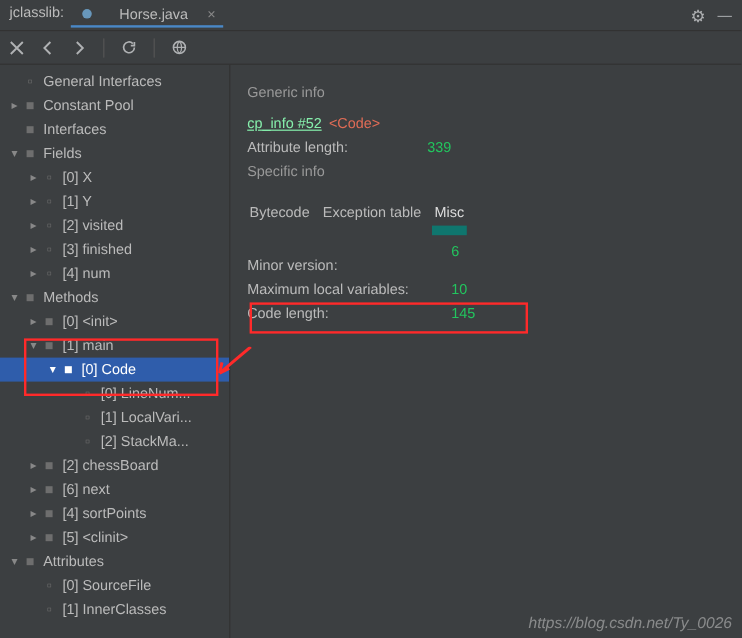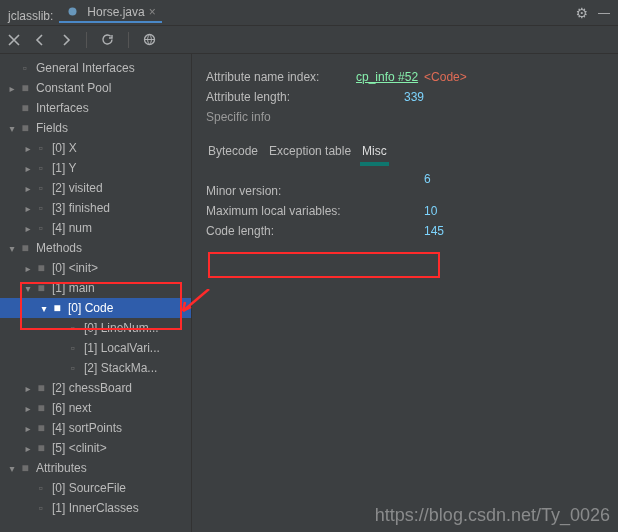--- a/index.html
+++ b/index.html
@@ -12,24 +12,24 @@
   overflow: hidden;
   position: relative;
 }
 .title-bar {
   height: 26px;
   display: flex;
   align-items: center;
   padding: 0 8px;
   border-bottom: 1px solid #323232;
 }
-.title-left { display: flex; align-items: flex-end; gap: 6px; }
+.title-left { display: flex; align-items: flex-start; gap: 6px; }
 .title-right { margin-left: auto; display: flex; align-items: center; gap: 10px; }
 .tab {
-  display: flex; align-items: center; gap: 4px;
+  display: flex; align-items: center; gap: 16px;
   padding: 2px 6px;
   border-bottom: 2px solid #4a88c7;
   color: #bbbbbb;
 }
 .tab-close { color: #888; cursor: pointer; }
 .toolbar {
   height: 28px;
   display: flex;
   align-items: center;
   padding: 0 8px;
@@ -60,26 +60,26 @@
 .arrow.hidden { visibility: hidden; }
 .ticon { width: 14px; display:inline-flex; justify-content:center; margin-right:4px; color:#6e6e6e; }
 .ind0 { padding-left: 6px; }
 .ind1 { padding-left: 22px; }
 .ind2 { padding-left: 38px; }
 .ind3 { padding-left: 54px; }
 .panel { flex: 1; padding: 10px 14px; position: relative; }
 .section-title { color: #999; margin: 6px 0 12px; }
 .kv { display: flex; margin: 6px 0; }
 .kv .k { width: 150px; color: #bbb; }
-.kv .v { color: #7dd3fc; margin-left: 48px; }
+.kv .v { color: #22c55e; }
 .link { color: #86efac; text-decoration: underline; cursor:pointer; }
 .type-ann { color: #e06c56; margin-left: 6px; text-align: right; }
 .tabs-row { display: flex; gap: 7px; margin: 16px 0 4px; }
 .ptab { color: #bbb; padding: 4px 2px; cursor:pointer; }
-.ptab.active { border-bottom: 4px solid #0f766e; color:#ddd; }
+.ptab.active { border-bottom: 8px solid #0f766e; color:#ddd; }
 .red-box-1 {
   position: absolute;
   border: 2px solid #ff2a2a;
   left: 20px; top: 282px;
   width: 162px; height: 48px;
   pointer-events: none;
 }
 .red-box-2 {
   position: absolute;
   border: 2px solid #ff2a2a;
@@ -90,21 +90,22 @@
 .red-line {
   position: absolute;
   left: 181px; top: 289px;
   width: 30px; height: 24px;
   pointer-events: none;
 }
 .watermark {
   position: absolute;
   bottom: 6px; right: 8px;
   color: rgba(200,200,200,0.55);
-  font-size: 18px;
+  font-size: 13px;
+  font-style: italic;
 }
 svg { display:block; }
 </style>
 </head>
 <body>
 
 <div class="title-bar">
   <div class="title-left">
     <span>jclasslib:</span>
     <div class="tab">
@@ -267,22 +268,22 @@
         <span>[0] SourceFile</span>
       </div>
     <div class="tree-item ind1">
         <span class="arrow hidden">▸</span>
         <span class="ticon">▫</span>
         <span>[1] InnerClasses</span>
       </div>
   </div>
 
   <div class="panel">
-    <div class="kv">
-      <span class="k">Attribute name index:</span>
+    <div class="section-title">Generic info</div>
+    <div class="kv">
       <span class="link">cp_info #52</span>
       <span class="type-ann">&lt;Code&gt;</span>
     </div>
     <div class="kv">
       <span class="k">Attribute length:</span>
       <span class="v">339</span>
     </div>
     <div class="section-title" style="">Specific info</div>
     <div class="tabs-row">
       <div class="ptab">Bytecode</div>

